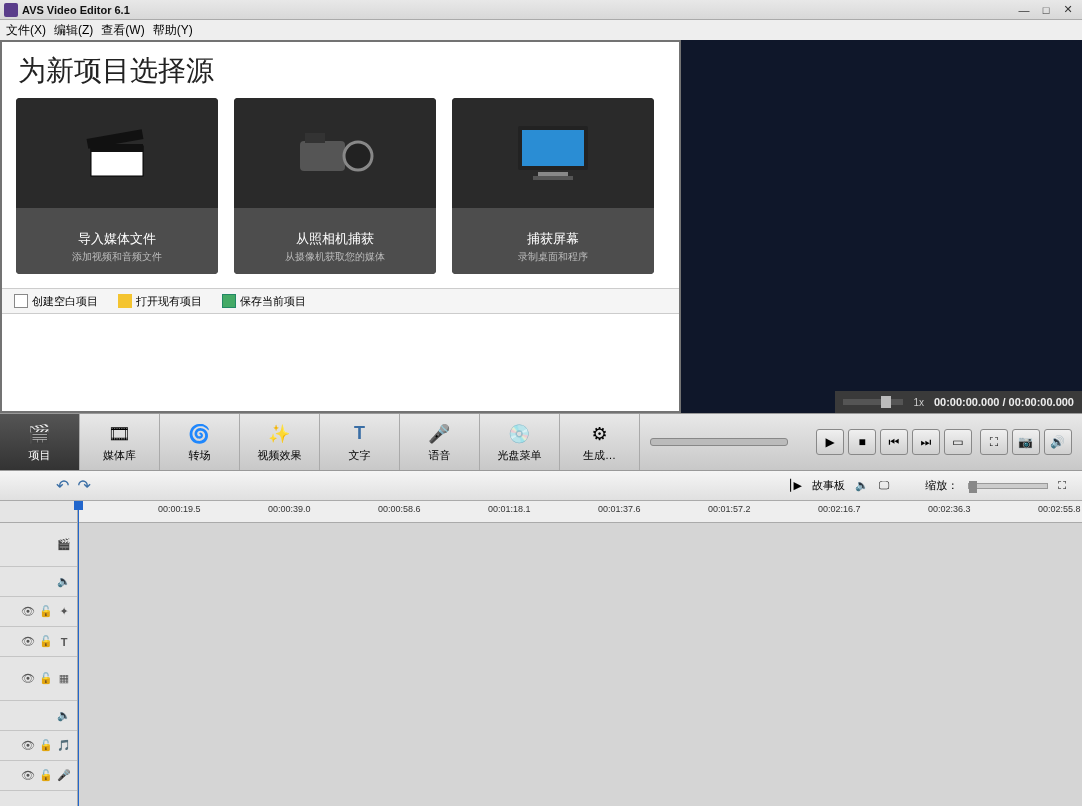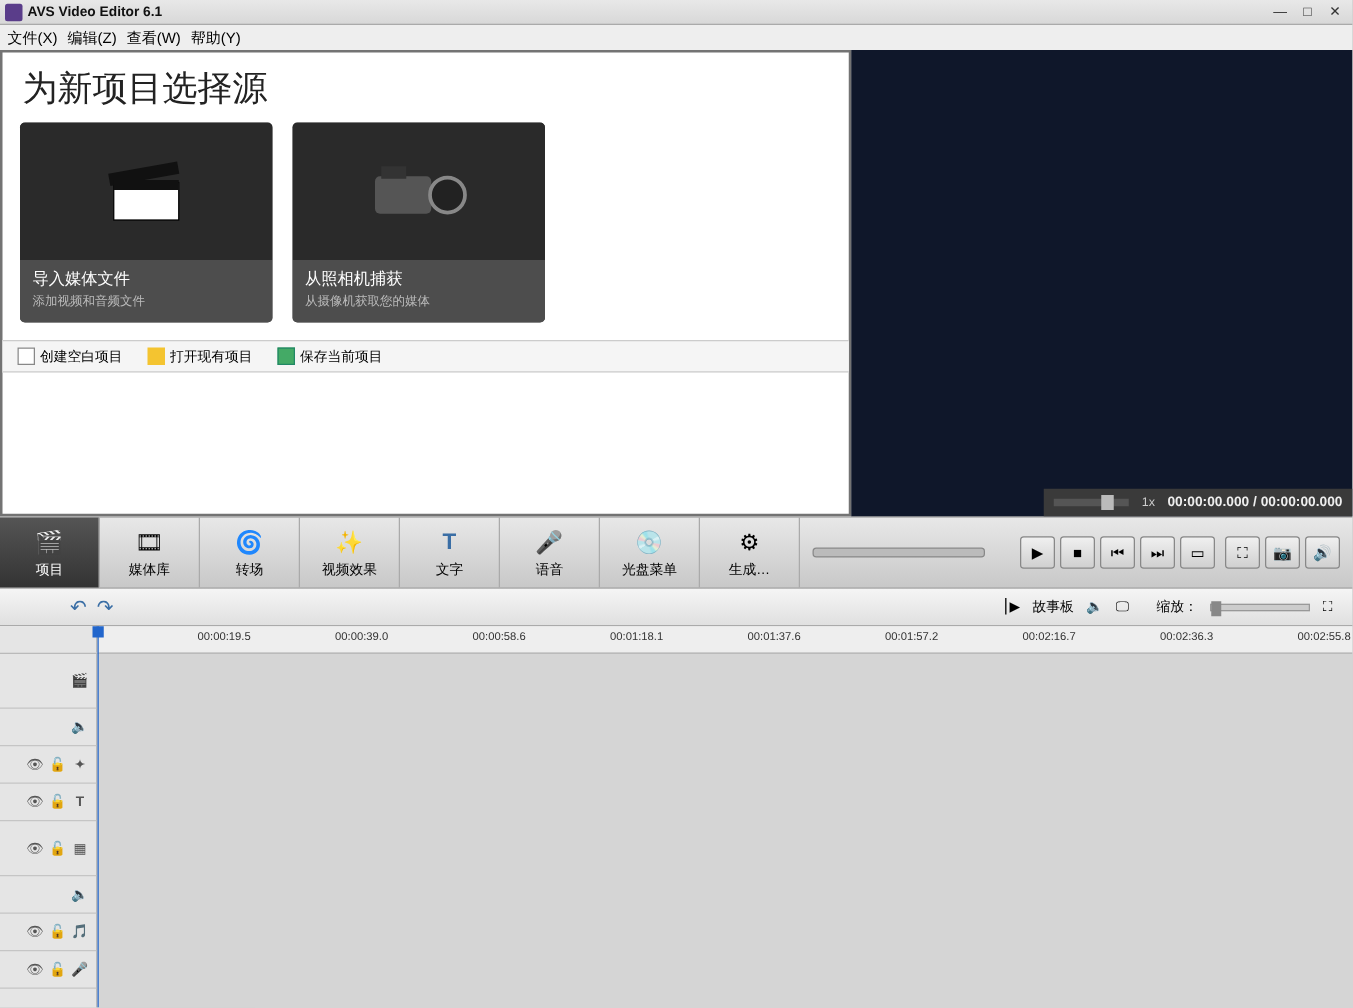--- a/index.html
+++ b/index.html
@@ -16,21 +16,21 @@
 .menubar { height:20px; background:#eee; display:flex; align-items:center; padding:0 6px; font-size:12px; gap:8px; }
 .menubar span { cursor:pointer; }
 
 
 .upper { display:flex; height:373px; }
 .left-panel { width:681px; background:#fff; border:2px solid #737373; display:flex; flex-direction:column; }
 .heading { font-size:28px; color:#222; padding:10px 16px 8px; }
 .source-row { display:flex; gap:16px; padding:0 14px; }
 .source-card { width:202px; background:#3a3a3a; border-radius:4px; color:#fff; overflow:hidden; cursor:pointer; }
 .source-card .thumb { height:110px; background:#2a2a2a; display:flex; align-items:center; justify-content:center; }
-.source-card .label-area { padding:6px 10px 10px; background:#4d4d4d; }
+.source-card .label-area { padding:22px 10px 10px; background:#4d4d4d;text-align:center; }
 .source-card .label-area .t1 { font-size:13px; }
 .source-card .label-area .t2 { font-size:10px; color:#bbb; margin-top:2px; }
 
 .project-bar { height:26px; border-top:1px solid #ccc; border-bottom:1px solid #ccc; background:#f5f5f5; display:flex; align-items:center; padding:0 12px; gap:20px; font-size:11px; margin-top:14px; }
 .project-bar .pbi { display:flex; align-items:center; gap:4px; cursor:pointer; }
 .pbi .ico { width:14px; height:14px; }
 
 .library { flex:1; background:#fff; padding:10px; }
 .lib-item { width:100px; text-align:center; font-size:12px; cursor:pointer; }
 .lib-item .lib-thumb { width:80px; height:70px; margin:0 auto 6px; border:1px solid #ccc; background:#fff; display:flex; align-items:center; justify-content:center; }
@@ -131,20 +131,34 @@
               <rect x="10" y="18" width="45" height="30" rx="4" fill="#555"></rect>
               <circle cx="68" cy="33" r="14" fill="#222" stroke="#888" stroke-width="3"></circle>
               <rect x="15" y="10" width="20" height="10" fill="#333"></rect>
             </svg>
         </div>
         <div class="label-area">
           <div class="t1">从照相机捕获</div>
           <div class="t2">从摄像机获取您的媒体</div>
         </div>
       </div>
+      <div class="source-card">
+        <div class="thumb">
+          <svg class="mon-svg" viewBox="0 0 90 70">
+              <rect x="10" y="8" width="70" height="44" rx="2" fill="#222"></rect>
+              <rect x="14" y="12" width="62" height="36" fill="#2a8dd4"></rect>
+              <rect x="30" y="54" width="30" height="4" fill="#888"></rect>
+              <rect x="25" y="58" width="40" height="4" fill="#555"></rect>
+            </svg>
+        </div>
+        <div class="label-area">
+          <div class="t1">捕获屏幕</div>
+          <div class="t2">录制桌面和程序</div>
+        </div>
+      </div>
     </div>
 
     <div class="project-bar">
       <div class="pbi">
           <div class="ico ico-doc"></div>
           <span>创建空白项目</span>
         </div>
       <div class="pbi">
           <div class="ico ico-folder"></div>
           <span>打开现有项目</span>
@@ -224,21 +238,21 @@
   <div class="tl-toolbar-inner">
     <div class="undo-redo">
       <div class="ub">↶</div>
       <div class="ub">↷</div>
     </div>
     <div class="tl-right">
       <span>⎮▶</span>
       <span>故事板</span>
       <span>🔈</span>
       <span>🖵</span>
-      <span style="margin-left:12px">缩放：</span>
+      <span style="margin-left:26px">缩放：</span>
       <div class="zoom-slider">
           <div class="zk"></div>
         </div>
       <span>⛶</span>
     </div>
   </div>
 </div>
 
 <div class="timeline" style="position:relative">
   <div class="ruler">

